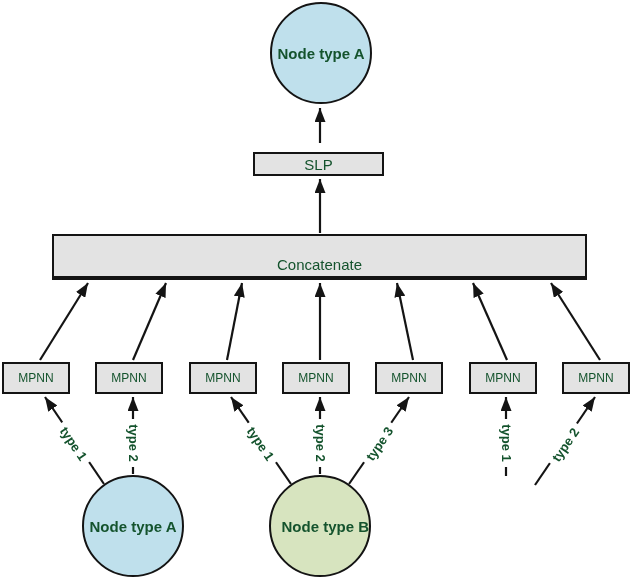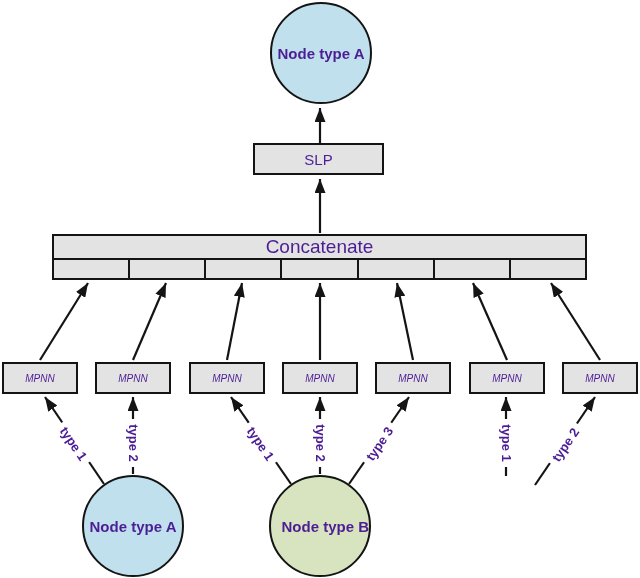--- a/index.html
+++ b/index.html
@@ -1,41 +1,41 @@
 <!DOCTYPE html>
 <html><head>
 <meta charset="utf-8">
 <style>
   html,body{margin:0;padding:0;background:#ffffff;}
   #canvas{
     position:relative;width:640px;height:578px;background:#ffffff;
-    font-family:"Liberation Sans", sans-serif;color:#4c1d95;overflow:hidden;
+    font-family:"Liberation Sans", sans-serif;color:#14532d;overflow:hidden;
   }
   #edges-svg{position:absolute;left:0;top:0;width:640px;height:578px;}
   .node-circle{
     position:absolute;border-radius:50%;border:2.5px solid #141414;
     display:flex;align-items:center;justify-content:center;
     font-weight:700;font-size:15px;box-sizing:border-box;text-align:center;
   }
   .gray-box{
     position:absolute;background:#e3e3e3;border:2px solid #141414;
     display:flex;align-items:center;justify-content:center;
     font-size:15px;box-sizing:border-box;
   }
-  #slp-box{left:253px;top:143px;width:131px;height:32px;}
+  #slp-box{left:253px;top:152px;width:131px;height:24px;}
   #concat-box{left:52px;top:234px;width:535px;height:46px;flex-direction:column;
     align-items:stretch;justify-content:flex-start;padding:0;}
   #concat-label-row{
     height:22px;border-bottom:2px solid #141414;display:flex;
-    align-items:flex-start;justify-content:center;font-size:19px;background:#e3e3e3;
+    align-items:flex-start;justify-content:center;font-size:15px;background:#e3e3e3;margin-top:20px;
   }
   #concat-cells{display:flex;flex:1;}
   .concat-cell{flex:1;border-right:2px solid #141414;background:#e3e3e3;}
   .concat-cell:last-child{border-right:none;}
-  .mpnn-box{top:362px;width:76px;height:32px;font-size:10px;font-style:italic;}
+  .mpnn-box{top:362px;width:68px;height:32px;font-size:12px;}
   .edge-label{
     position:absolute;width:48px;height:16px;line-height:16px;text-align:center;
     font-size:13px;font-weight:600;background:#ffffff;white-space:nowrap;
   }
   .rot-left{transform:rotate(56deg);}
   .rot-vert{transform:rotate(90deg);}
   .rot-right{transform:rotate(-56deg);}
 </style>
 </head>
 <body>

